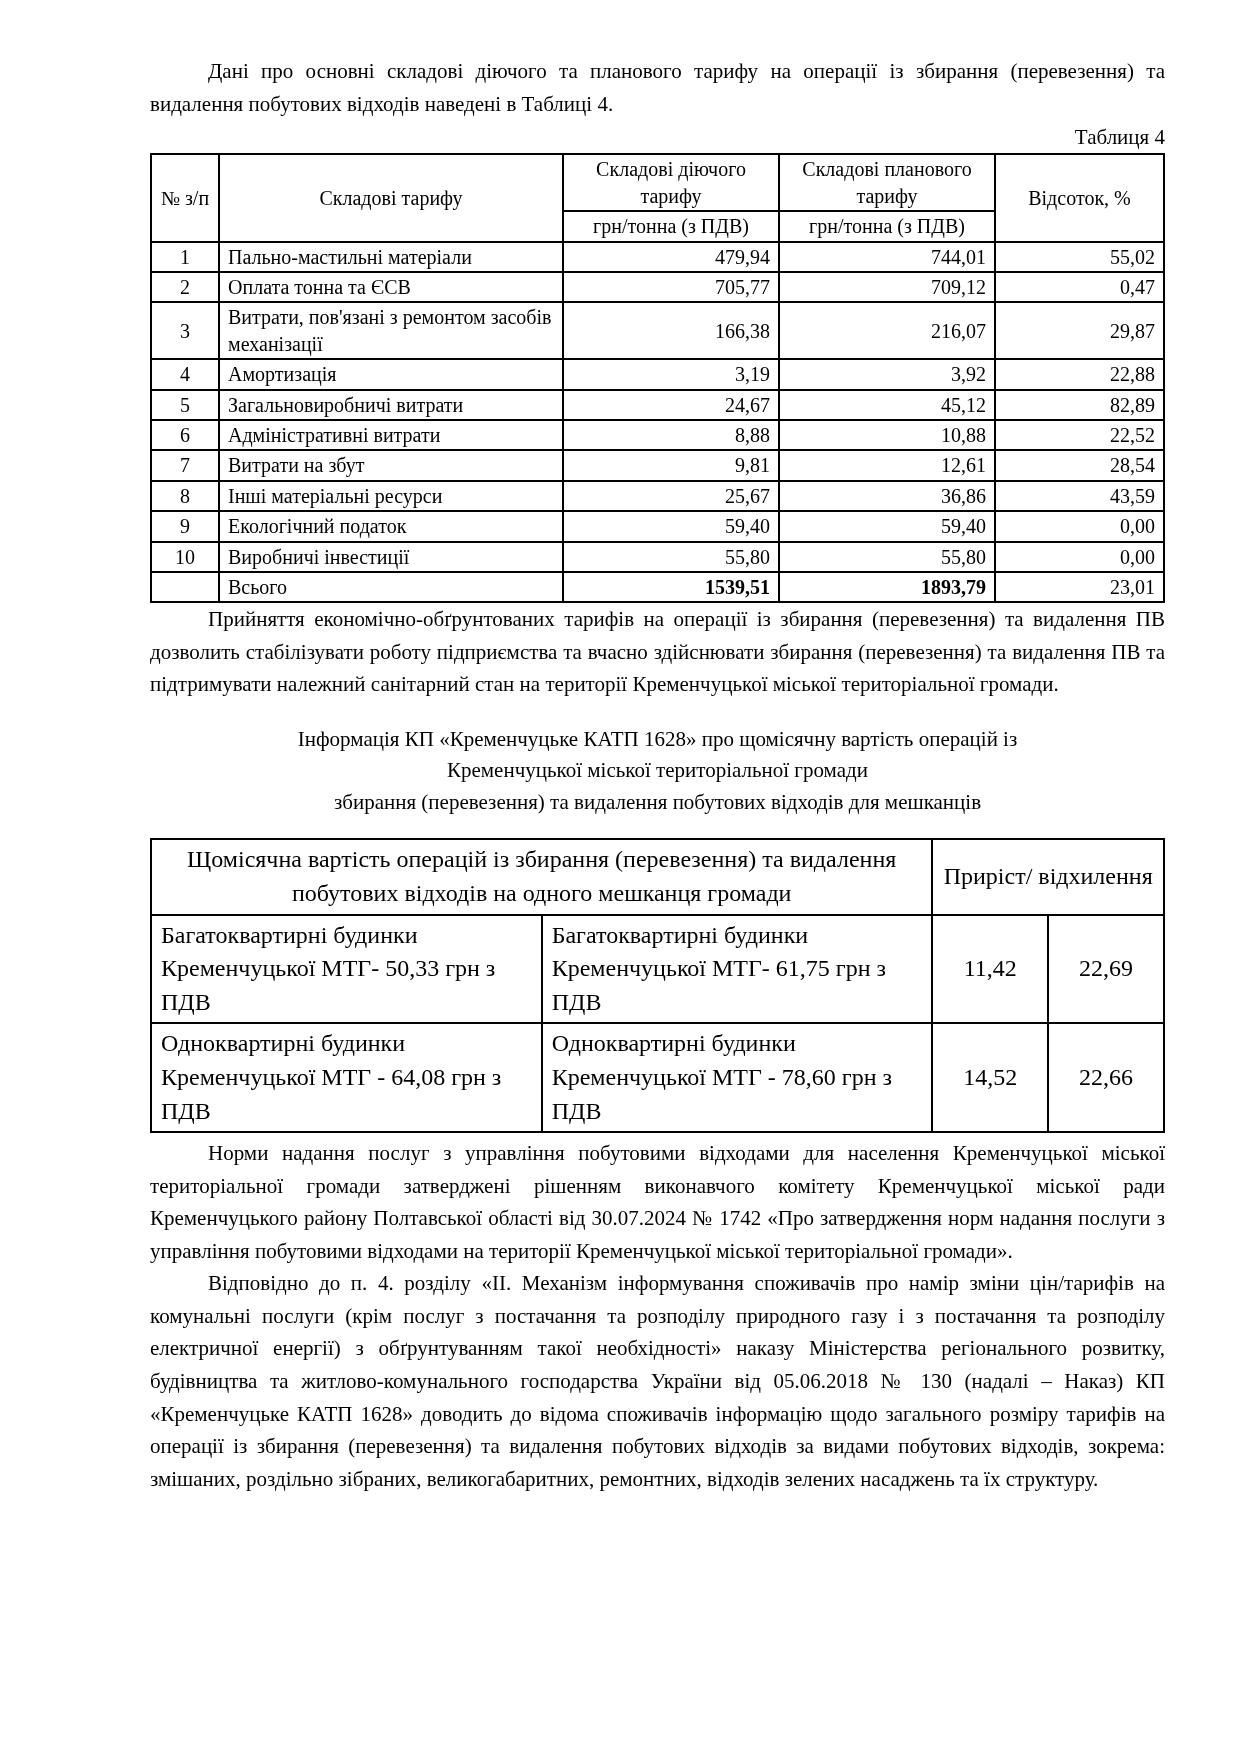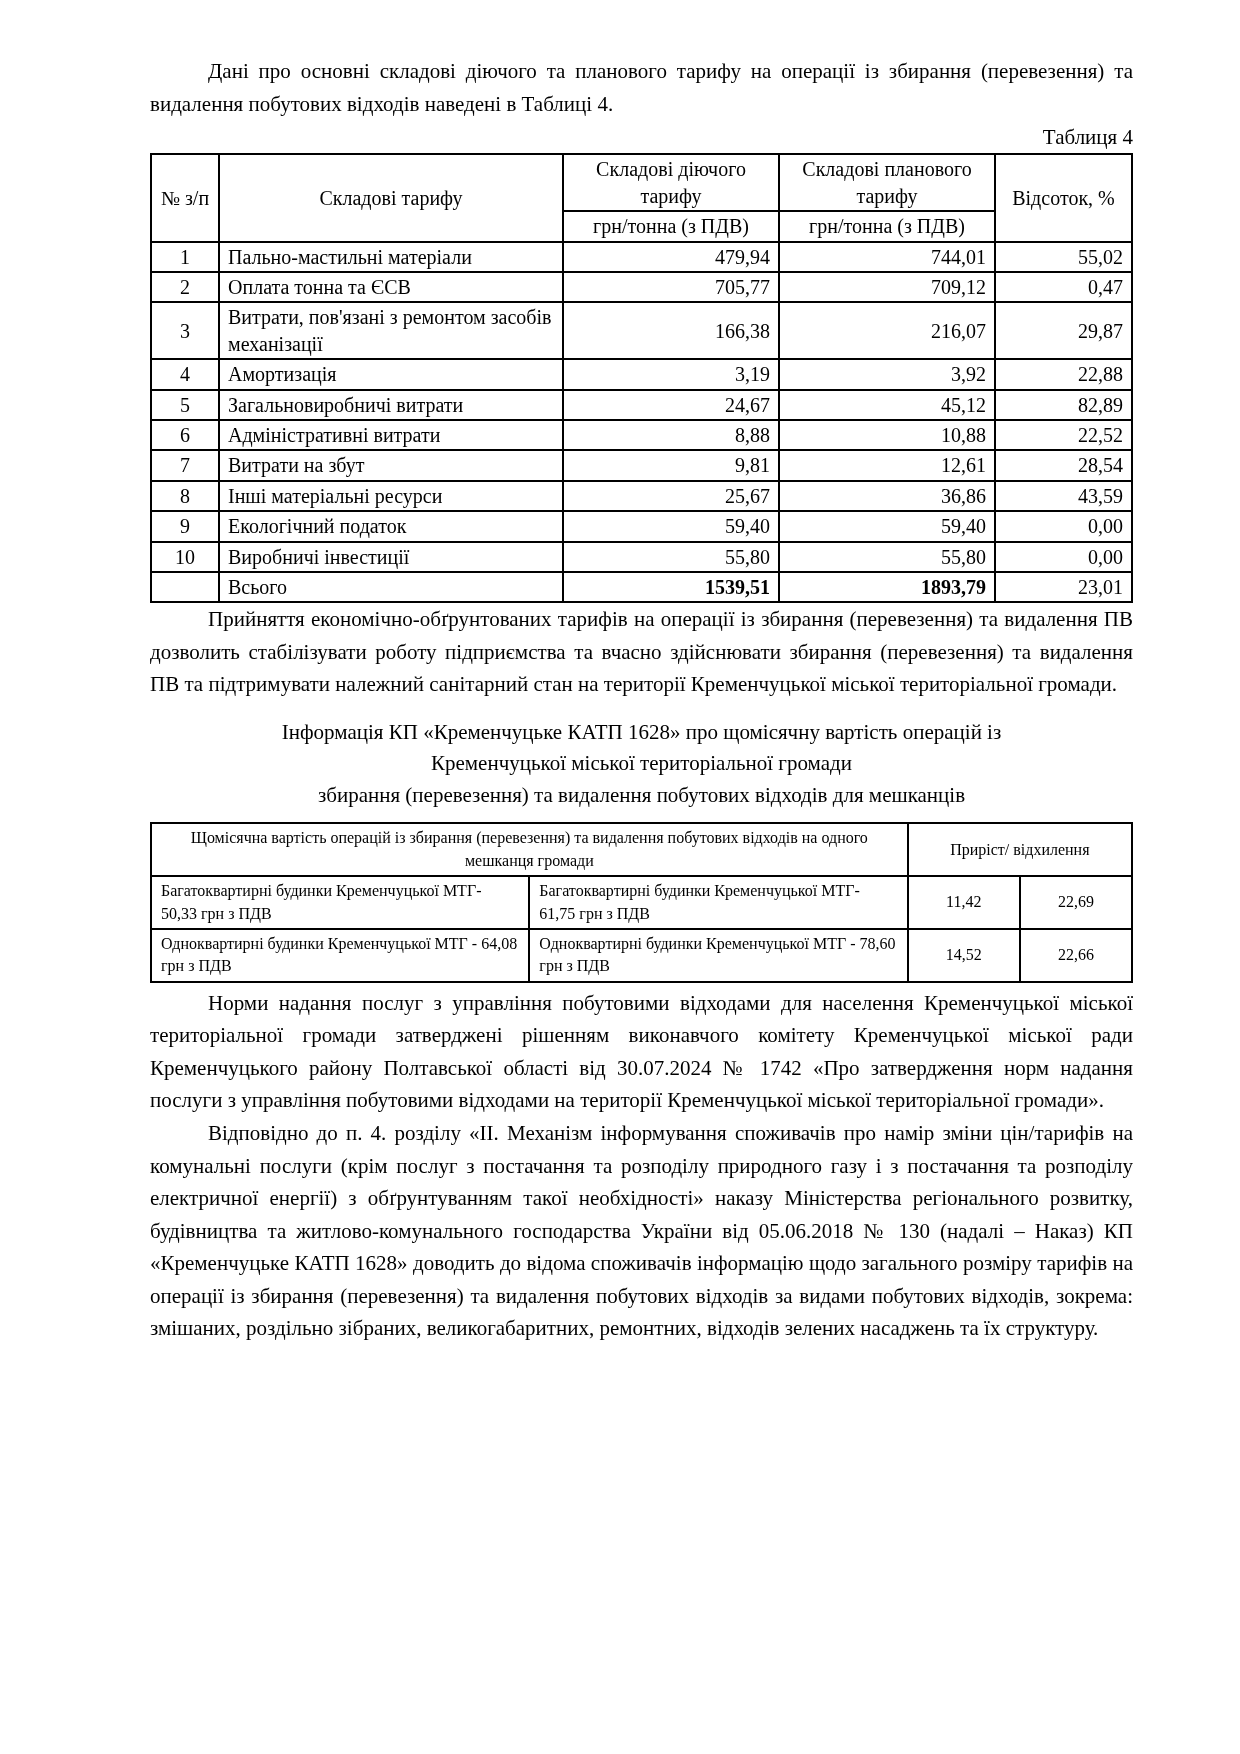--- a/index.html
+++ b/index.html
@@ -1,21 +1,21 @@
 <!DOCTYPE html>
 <html lang="uk"><head>
 <meta charset="utf-8">
 <style>
   html, body { margin: 0; padding: 0; background: #ffffff; }
   .page {
     position: relative;
     width: 1240px;
     height: 1754px;
     box-sizing: border-box;
-    padding: 55px 107px 0 150px;
+    padding: 55px 75px 0 150px;
     font-family: "Liberation Serif", "DejaVu Serif", serif;
     color: #000;
     font-size: 21px;
     overflow: hidden;
     background: #ffffff;
   }
   p.para {
     margin: 0;
     text-align: justify;
     text-indent: 58px;
@@ -43,23 +43,23 @@
   .t1 .col-name  { width: 326px; }
   .t1 .col-val   { width: 198px; }
   .t1 .col-pct   { width: auto; }
   td.c { text-align: center; }
   td.l { text-align: left; }
   td.r { text-align: right; }
   .bold { font-weight: bold; }
   .heading-center {
     text-align: center;
     line-height: 1.5;
-    margin-top: 16px;
-  }
-  .t2 { font-size: 16px; margin-top: 11px; }
+    margin-top: 23px;
+  }
+  .t2 { font-size: 24px; margin-top: 20px; }
   .t2 th, .t2 td {
     border: 2px solid #000;
     padding: 3px 9px;
     line-height: 1.4;
     vertical-align: middle;
   }
   .t2 .col-a { width: 378px; }
   .t2 .col-b { width: 340px; }
   .t2 .col-c { width: 98px; }
   .t2 .col-d { width: auto; }

